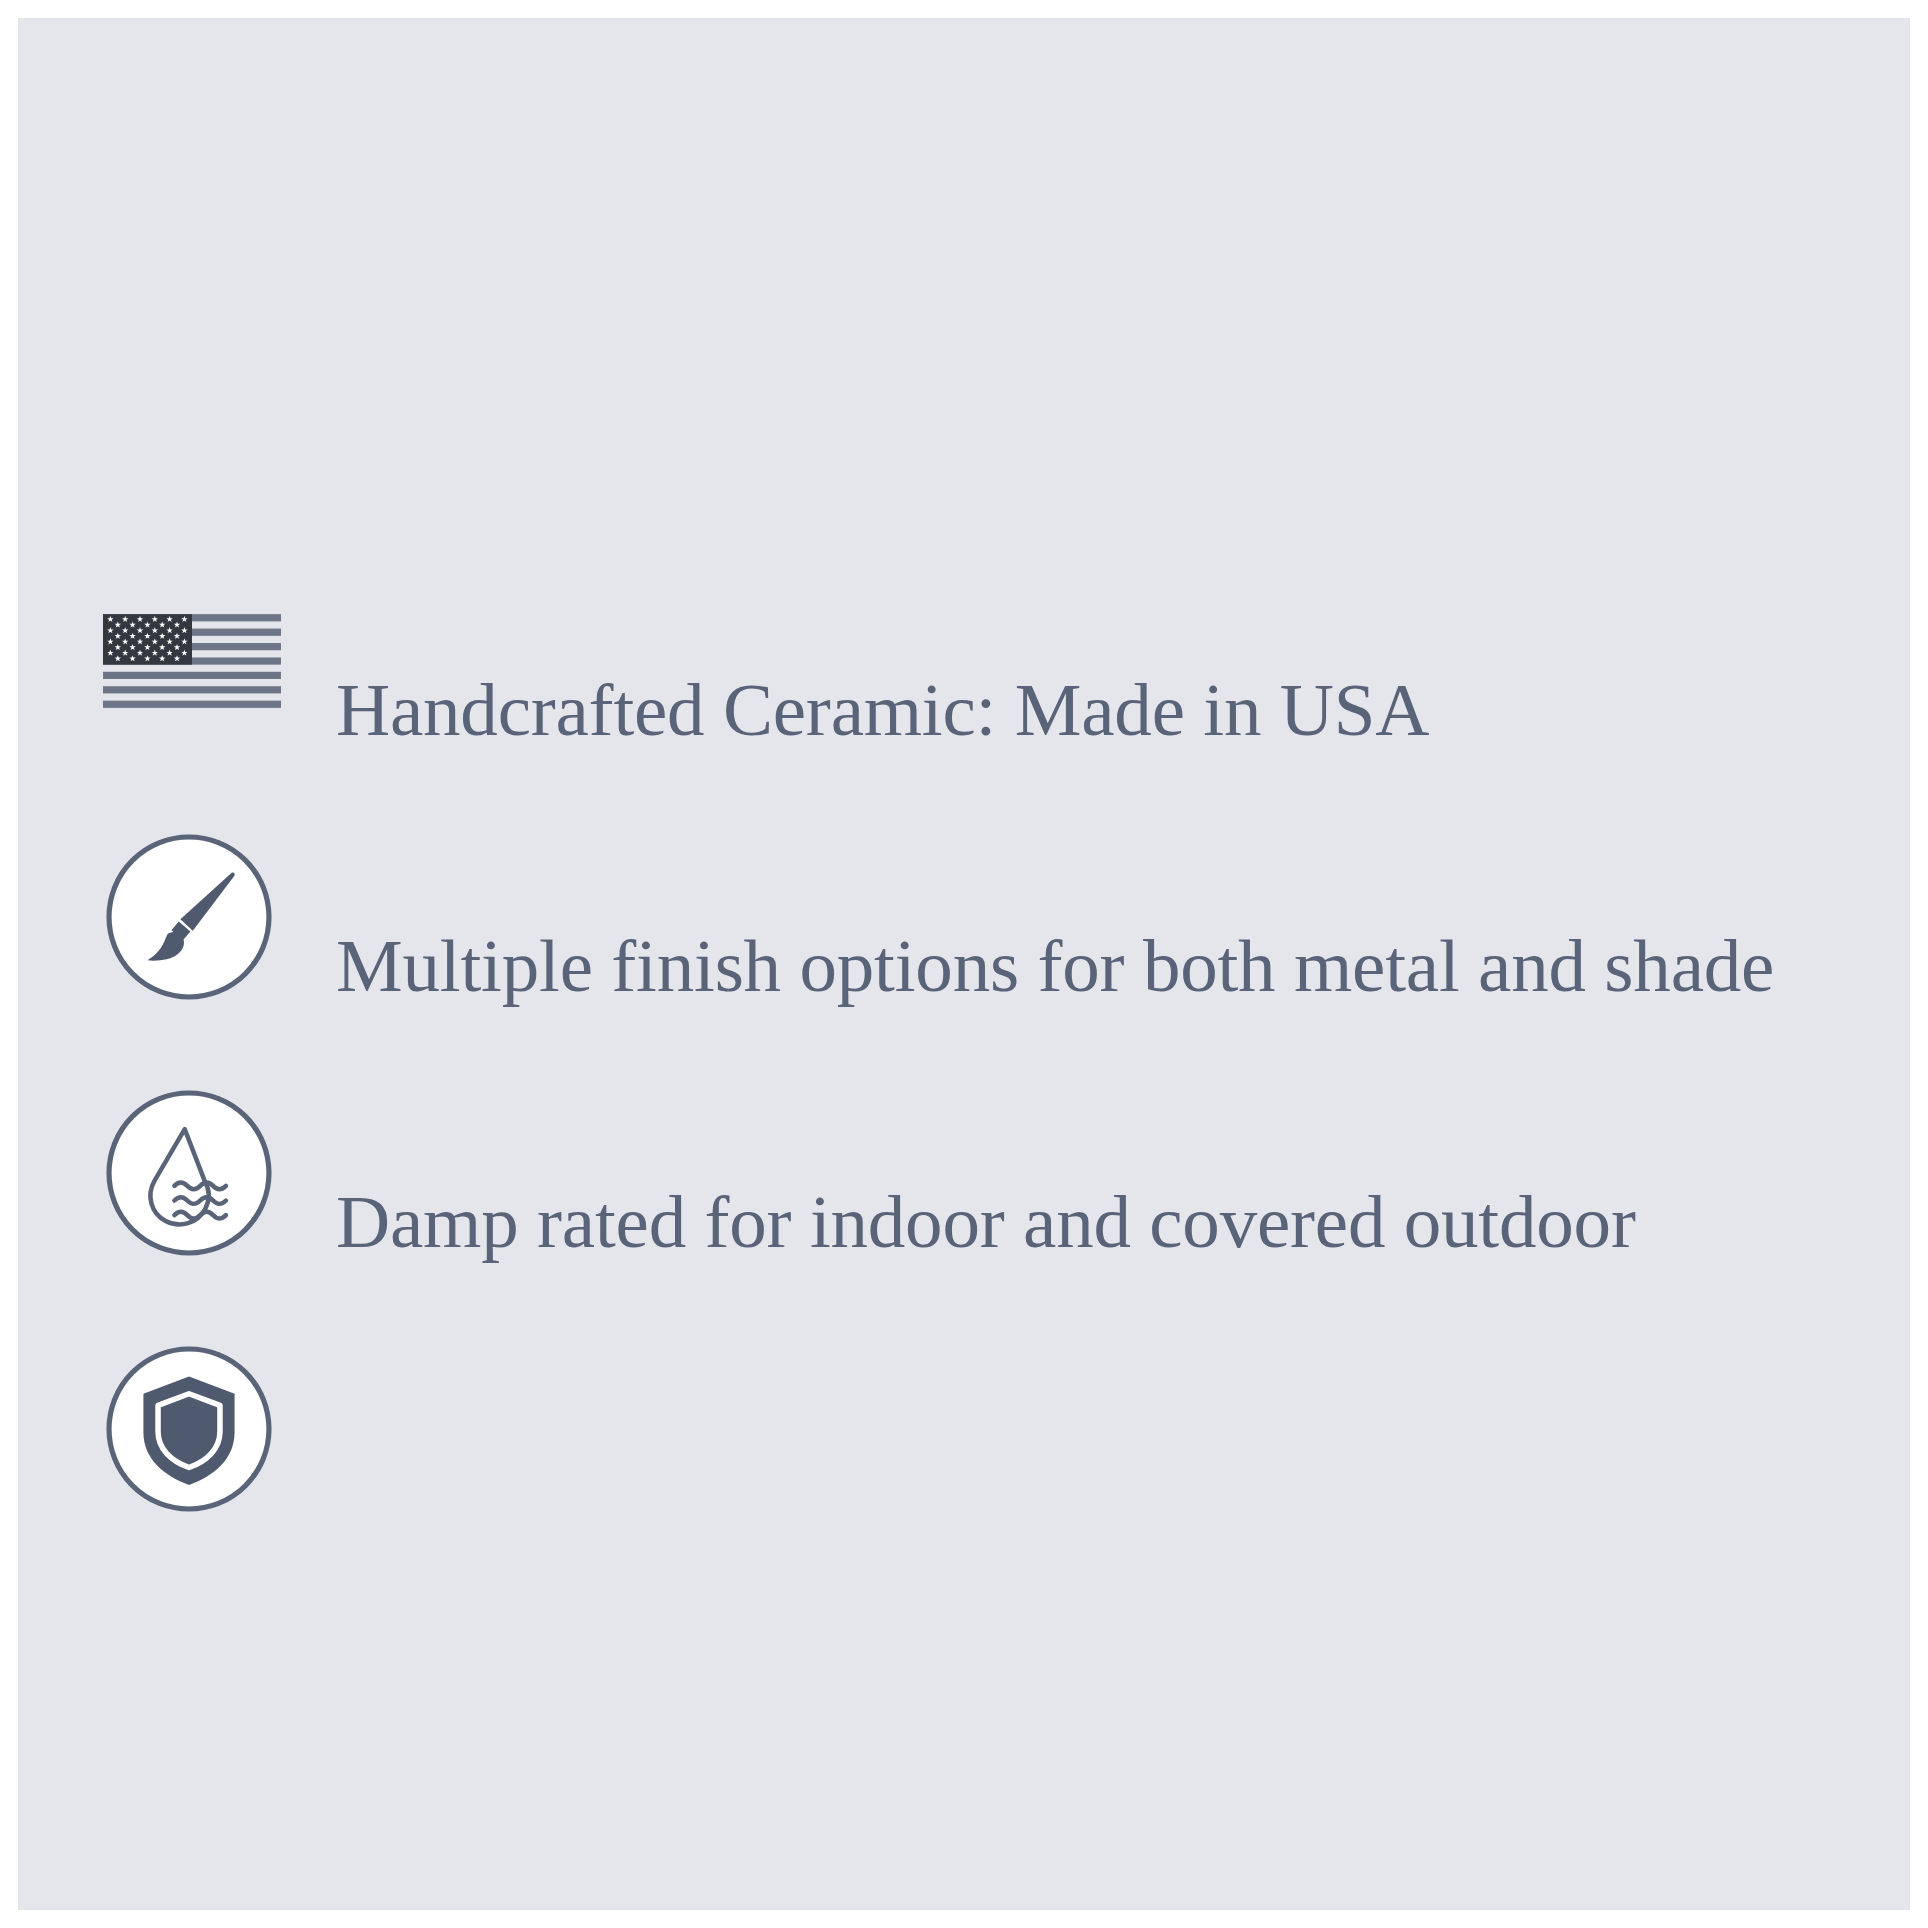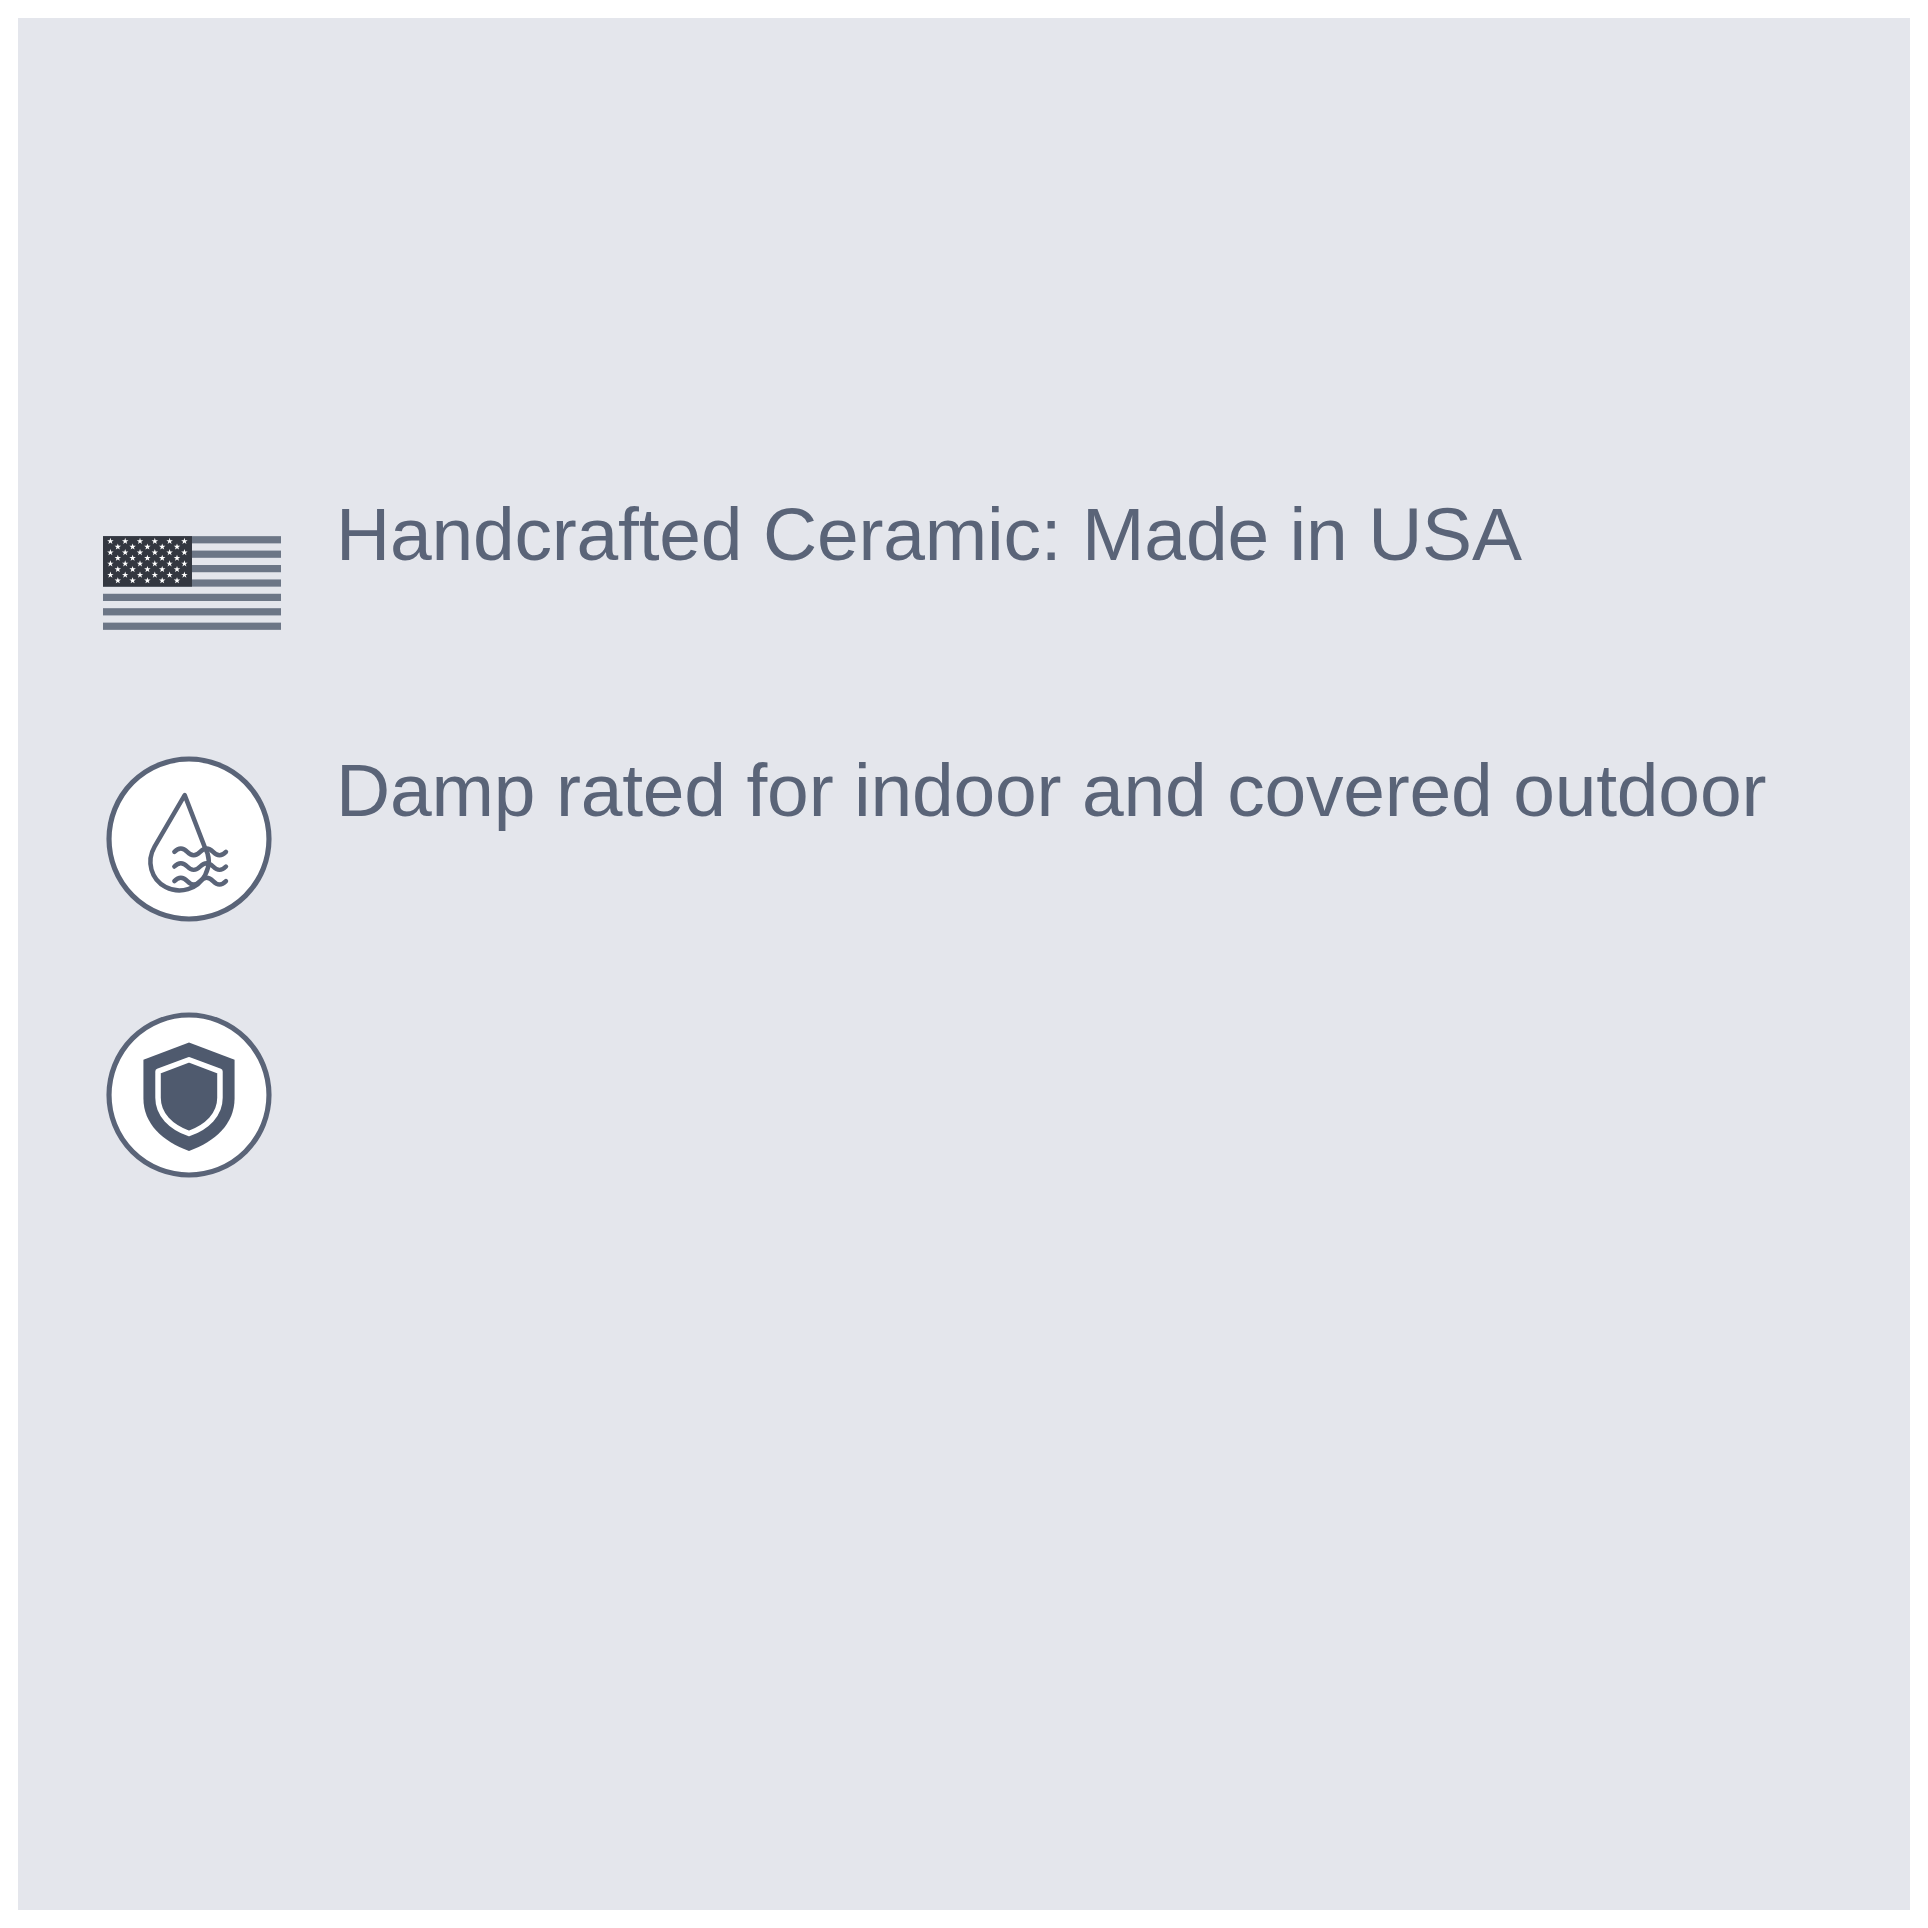--- a/index.html
+++ b/index.html
@@ -26,24 +26,25 @@
     box-sizing: border-box;
   }
   #feature-list {
     position: absolute;
     left: 0;
     top: 476px;
     width: 100%;
   }
   .feature-row {
     display: flex;
-    align-items: flex-start;
+    align-items: flex-end;
     height: 256px;
     padding-left: 85px;
     box-sizing: border-box;
+    font-family: Liberation Serif, serif;
   }
   .icon-slot {
     width: 178px;
     min-width: 178px;
     height: 178px;
     display: flex;
     align-items: center;
     justify-content: flex-start;
   }
   .feature-text {
@@ -145,20 +146,35 @@
                   <polygon points="0,-3.6 0.85,-1.1 3.45,-1.1 1.35,0.45 2.15,2.95 0,1.4 -2.15,2.95 -1.35,0.45 -3.45,-1.1 -0.85,-1.1" transform="translate(63.2,47.4)"></polygon>
                   <polygon points="0,-3.6 0.85,-1.1 3.45,-1.1 1.35,0.45 2.15,2.95 0,1.4 -2.15,2.95 -1.35,0.45 -3.45,-1.1 -0.85,-1.1" transform="translate(79.0,47.4)"></polygon>
                 </g>
               </g>
             </svg>
           </span>
         </div>
         <div class="feature-text">Handcrafted Ceramic: Made in USA</div>
       </div>
 
+      <div class="feature-row">
+        <div class="icon-slot">
+          <span>
+            <svg class="icon-svg" width="172" height="172" viewBox="0 0 100 100" xmlns="http://www.w3.org/2000/svg">
+              <circle cx="50" cy="50" r="46.5" fill="#ffffff" stroke="#5a6478" stroke-width="3"></circle>
+              <g fill="#4f5a6e">
+                <path d="M74.5 24.5 C75.6 23.6 77.1 24.9 76.3 26.1 L52.2 58.0 L45.0 51.3 Z"></path>
+                <path d="M44.3 52.6 L50.8 58.7 L46.3 63.5 L39.8 57.4 Z" transform="rotate(-3 45 58)"></path>
+                <path d="M40.0 58.8 C43.7 58.2 47.0 61.0 47.1 64.7 C47.2 69.3 43.0 73.2 37.0 74.6 C33.5 75.4 29.3 75.6 25.8 75.2 C28.8 73.4 31.5 71.0 33.6 68.0 C35.6 65.2 36.3 62.6 37.1 60.8 C37.6 59.6 38.6 59.0 40.0 58.8 Z"></path>
+              </g>
+            </svg>
+          </span>
+        </div>
+        <div class="feature-text">Multiple finish options for both metal and shade</div>
+      </div>
 
       <div class="feature-row">
         <div class="icon-slot">
           <span>
             <svg class="icon-svg" width="172" height="172" viewBox="0 0 100 100" xmlns="http://www.w3.org/2000/svg">
               <circle cx="50" cy="50" r="46.5" fill="#ffffff" stroke="#5a6478" stroke-width="3"></circle>
               <path d="M47.5 24.5 L30.0 54.5 C25.0 63.1 28.0 73.6 36.4 77.9 C44.8 82.3 55.1 79.2 59.4 70.9 C62.2 65.6 62.0 59.6 59.1 54.6 Z" fill="none" stroke="#5a6478" stroke-width="2.6" stroke-linejoin="round" stroke-linecap="round"></path>
               <g fill="none" stroke="#5a6478" stroke-width="2.6" stroke-linecap="round" stroke-linejoin="round">
                 <path d="M41.5 57.5 C44.0 54.9 46.5 54.9 49.0 57.5 C51.5 60.1 54.0 60.1 56.5 57.5 C59.0 54.9 61.5 54.9 64.0 57.5 C66.5 60.1 69.0 60.1 71.5 57.5"></path>
                 <path d="M41.5 66.0 C44.0 63.4 46.5 63.4 49.0 66.0 C51.5 68.6 54.0 68.6 56.5 66.0 C59.0 63.4 61.5 63.4 64.0 66.0 C66.5 68.6 69.0 68.6 71.5 66.0"></path>

